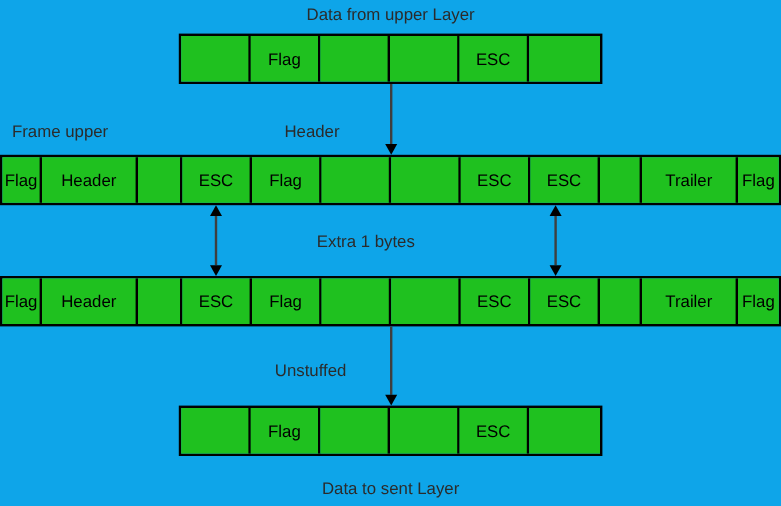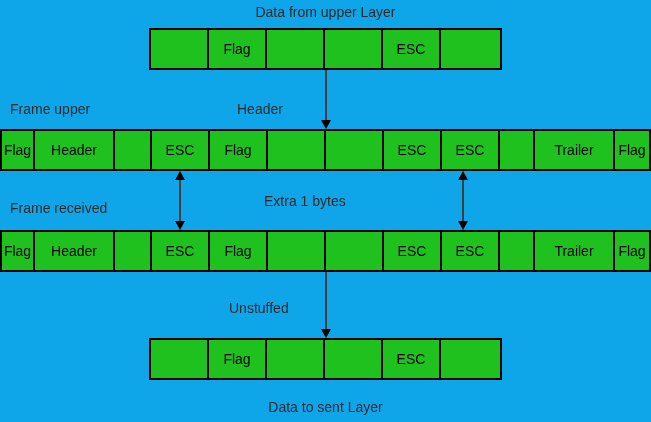--- a/index.html
+++ b/index.html
@@ -126,21 +126,20 @@
     <div class="head-up"></div>
     <div class="shaft"></div>
     <div class="head-down"></div>
   </div>
   <div class="arrow-double" style="left:457px;top:171px;height:59px;">
     <div class="head-up"></div>
     <div class="shaft"></div>
     <div class="head-down"></div>
   </div>
 
-  <div class="lbl" style="left:10px;top:200px;">Frame received</div>
   <div class="lbl" style="left:264px;top:193px;">Extra 1 bytes</div>
 
   <div class="bar" style="left:0px;top:230px;width:651px;">
     <div class="cell" style="flex:0 0 33px;">Flag</div>
     <div class="cell" style="flex:0 0 80px;">Header</div>
     <div class="cell" style="flex:0 0 37px;"></div>
     <div class="cell" style="flex:0 0 58px;">ESC</div>
     <div class="cell" style="flex:0 0 58px;">Flag</div>
     <div class="cell" style="flex:0 0 58px;"></div>
     <div class="cell" style="flex:0 0 58px;"></div>

